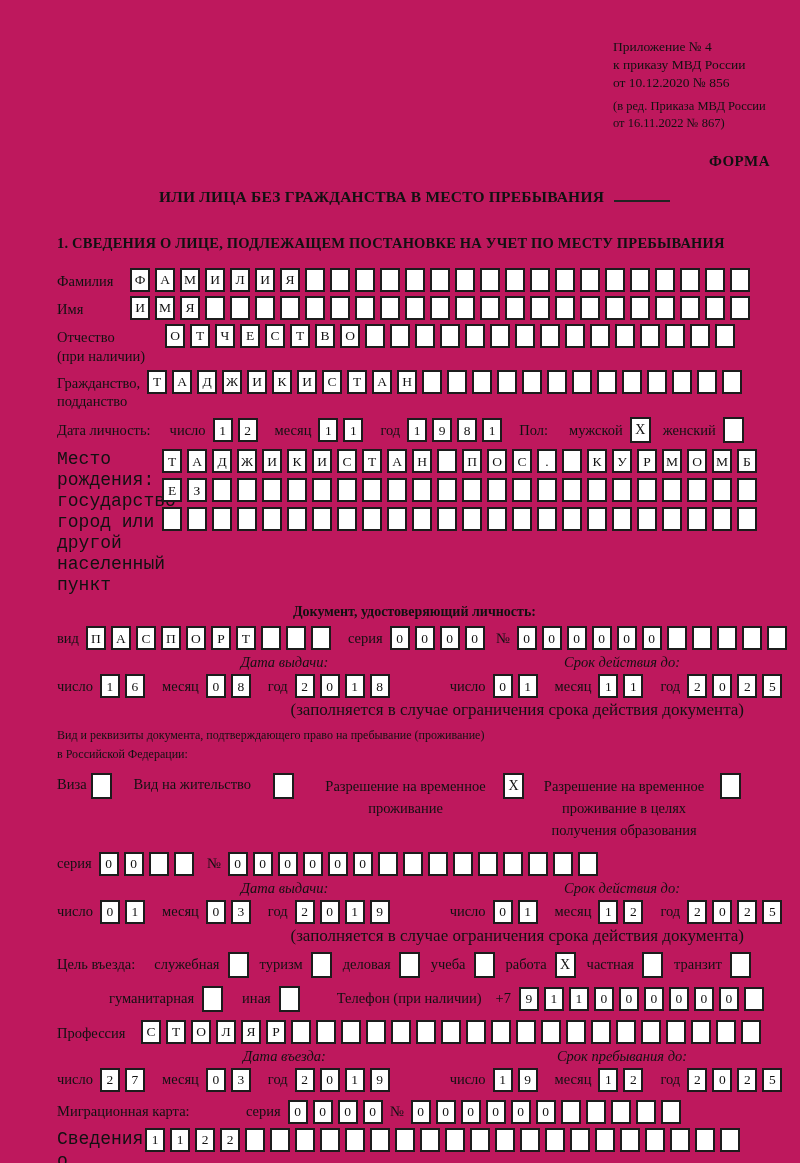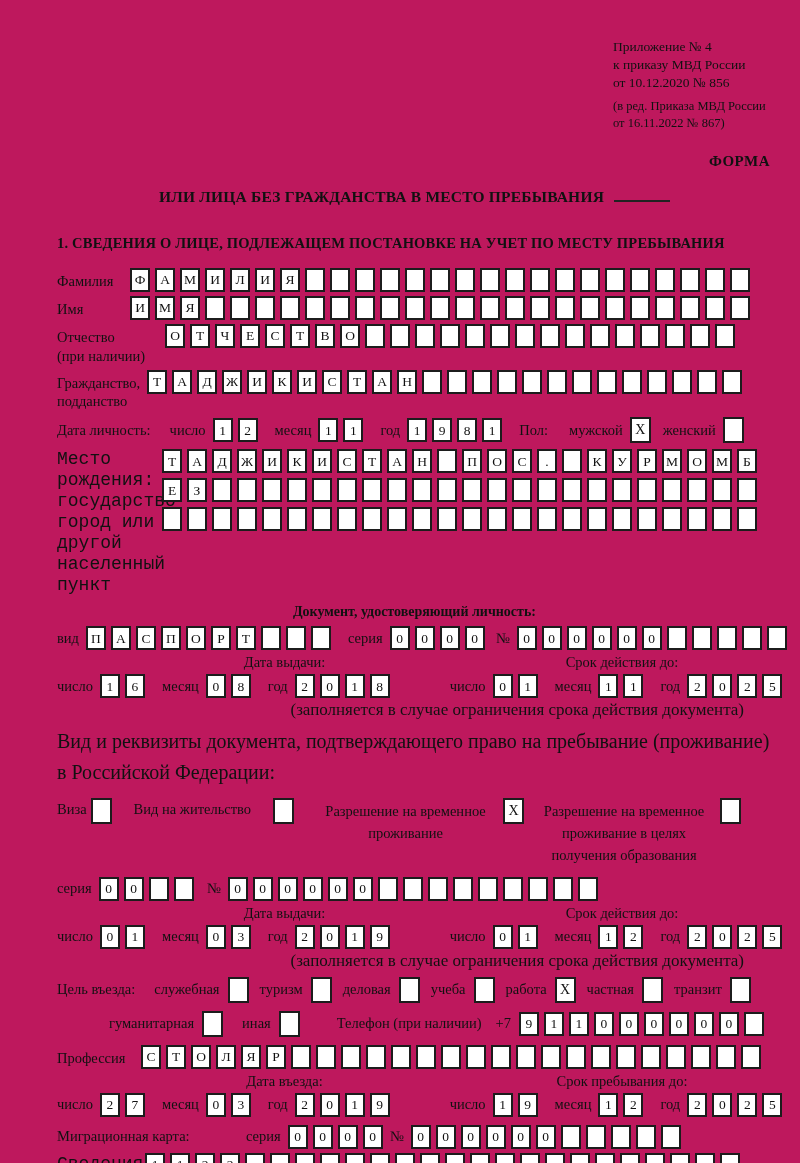--- a/index.html
+++ b/index.html
@@ -35,30 +35,30 @@
   }
   .cbox {
     box-sizing:border-box; flex:none; width:21px; height:26px;
     border:2px solid #1c1c1c; background:#fff;
     display:inline-flex; align-items:center; justify-content:center;
     font-size:14px; line-height:1;
   }
   .dlab { font-size:14.5px; margin:0 7px 0 12px; white-space:nowrap; }
   .dlab.first { margin-left:0; }
   
-  .datehdr { display:flex; font-size:14.5px; margin-top:4px; }
+  .datehdr { display:flex; font-size:14.5px; margin-top:4px;font-style:italic; }
   .dh-left { width:375px; text-align:center; box-sizing:border-box; padding-left:80px; }
   .dh-right { flex:1; text-align:center; box-sizing:border-box; padding-left:40px; }
   .daterow { display:flex; align-items:center; margin-top:3px; }
   .dgroup { display:flex; align-items:center; }
   .dgroup.left { width:375px; }
   .dgroup.right { margin-left:55px; }
   .note-r { text-align:right; font-size:17px; padding-right:28px; margin-top:2px; margin-bottom:6px; }
   .doc-head { text-align:center; font-weight:bold; font-size:14px; margin:8px 0 6px 0; }
-  .intro { font-size:20px; line-height:1.55; margin-top:6px; }
+  .intro { font-size:12px; line-height:1.55; margin-top:6px; }
   
   .optrow { display:flex; align-items:flex-start; margin-top:8px; margin-bottom:10px; }
   .opt { display:flex; align-items:flex-start; }
   .opt .olabel { font-size:14.5px; padding-top:5px; }
   .opt .olabel.ml { text-align:center; line-height:1.5; }
   .opt .cbox { margin-left:10px; margin-top:2px; }
   .optw1 { width:175px; } .optw2 { width:172px; }
   
   .prow { display:flex; align-items:center; margin-bottom:8px; }
   .pitem { display:flex; align-items:center; margin-right:11px; }

